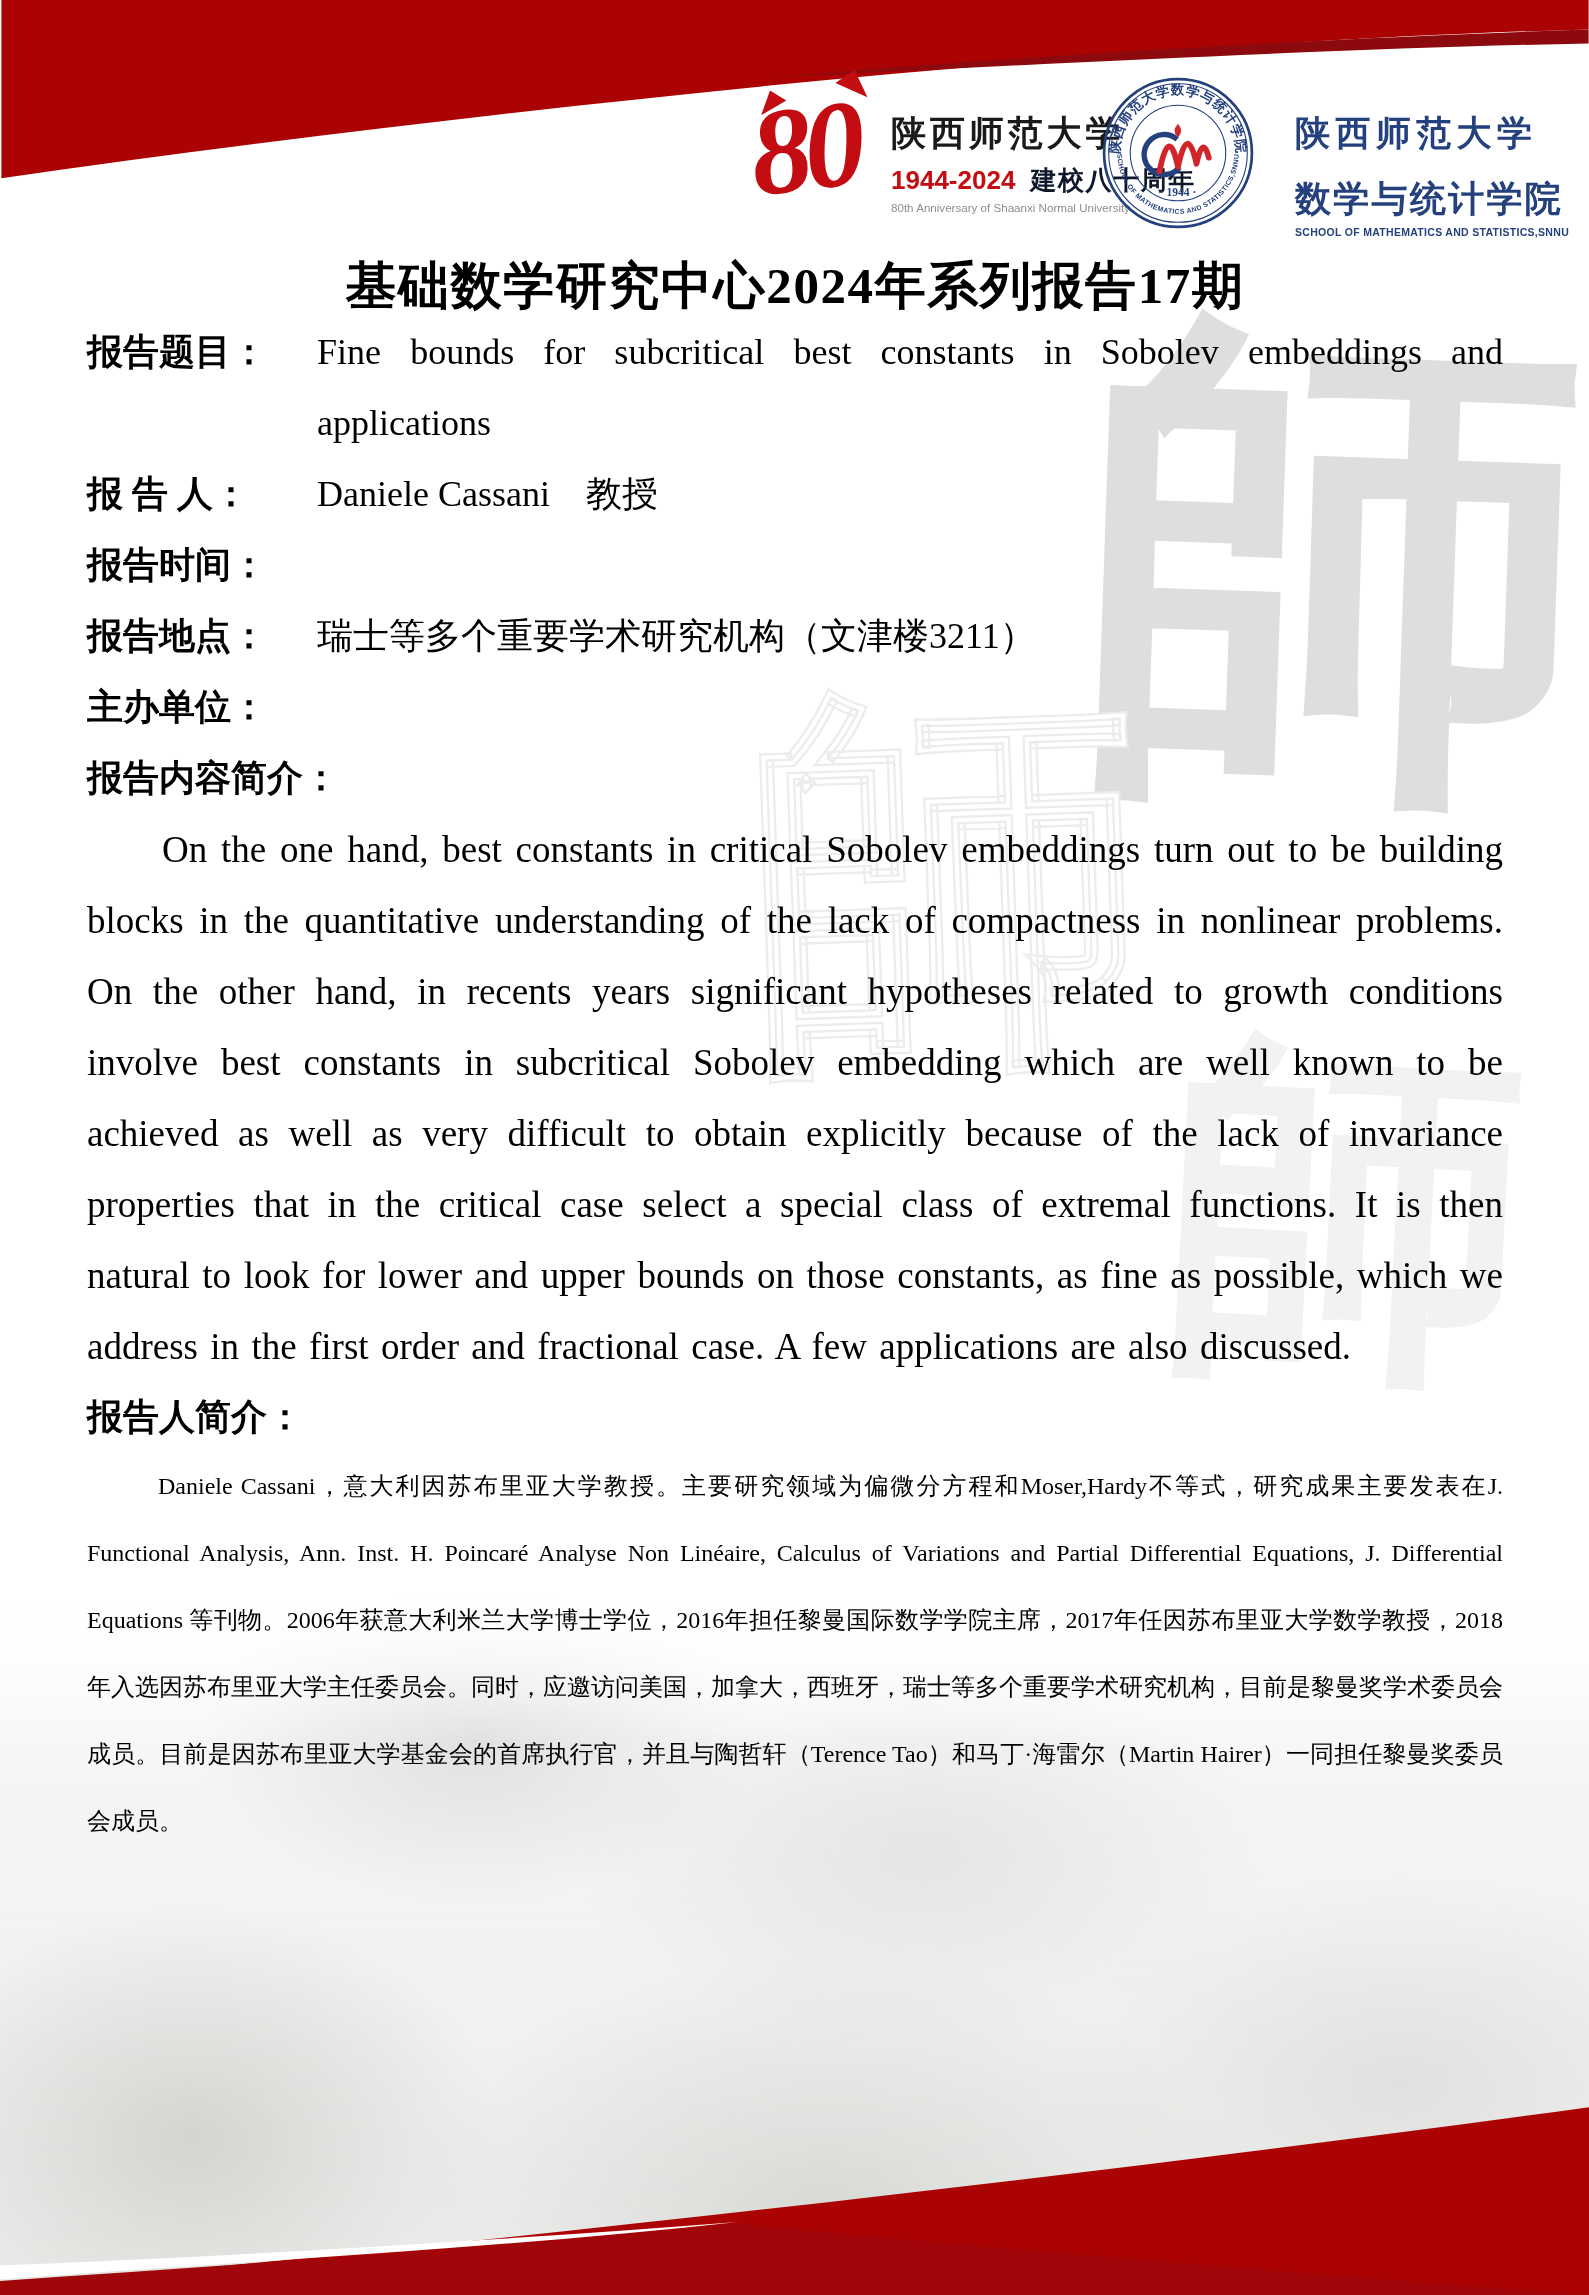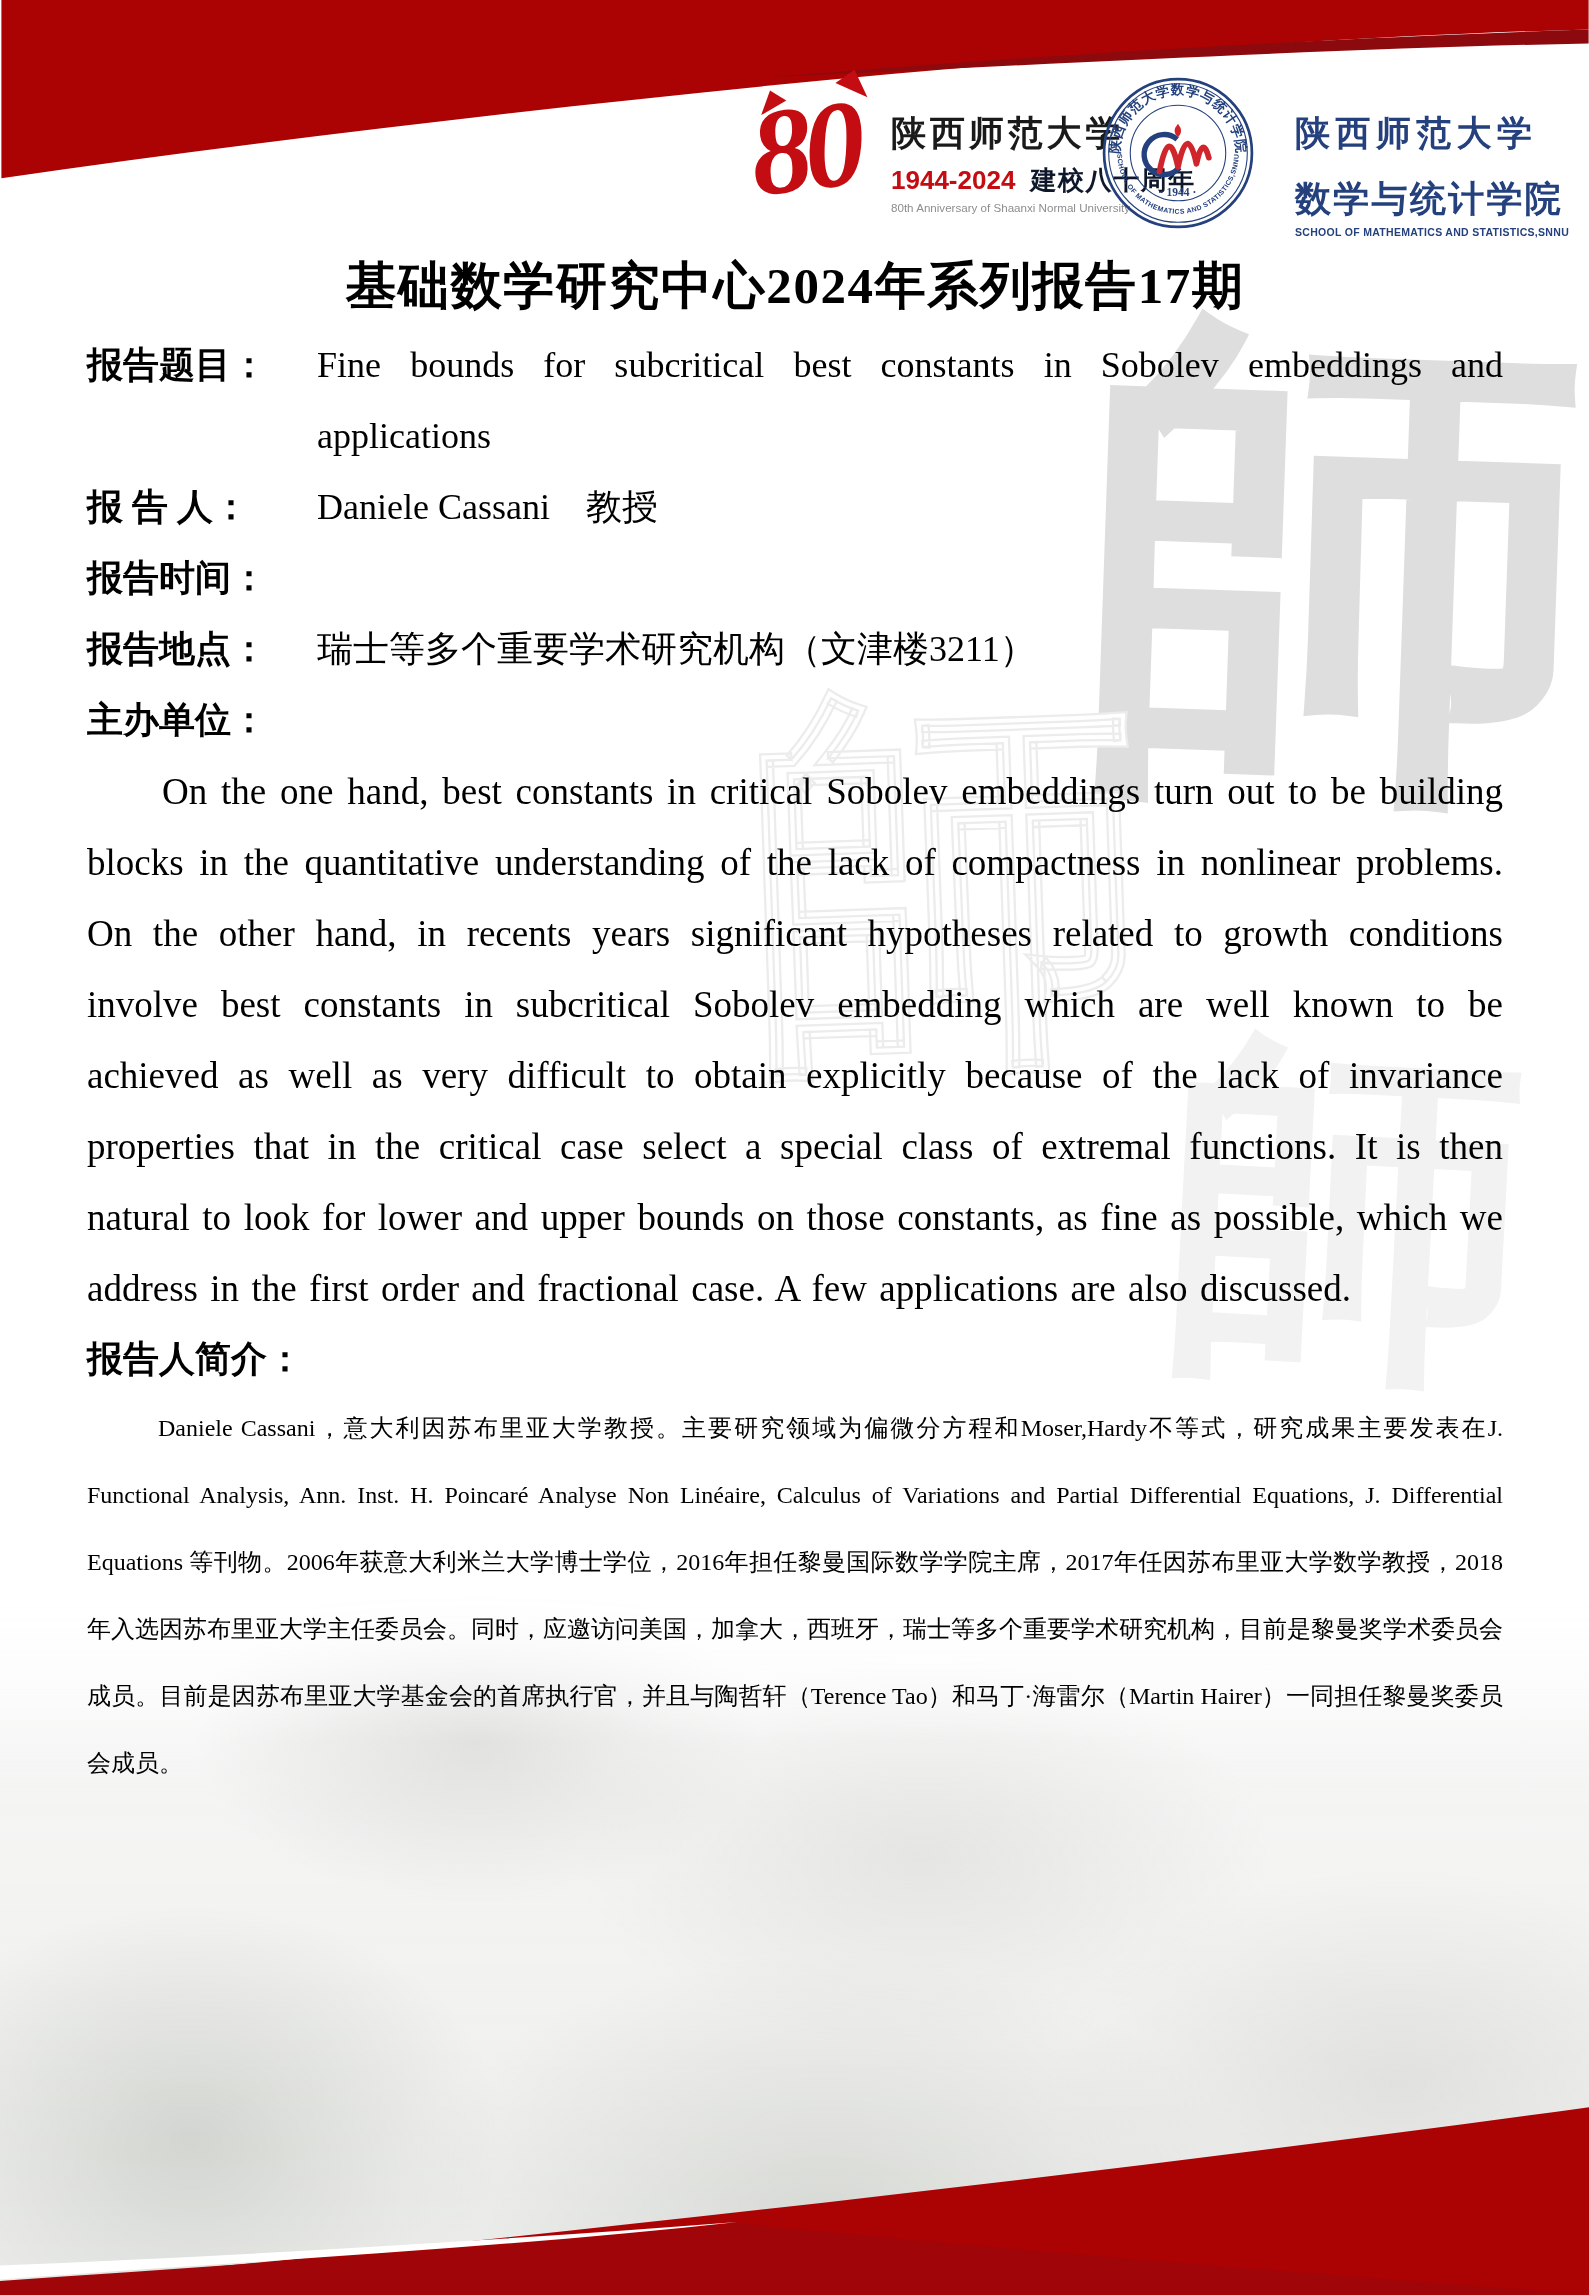--- a/index.html
+++ b/index.html
@@ -65,21 +65,21 @@
   .wordmark-school{font-size:36px;font-weight:700;letter-spacing:2.3px;color:#24417d;
     font-family:"Liberation Sans","DejaVu Sans",sans-serif;white-space:nowrap;margin-top:18px;}
   .wordmark-en{font-size:10.5px;font-weight:700;color:#24417d;letter-spacing:0.3px;
     font-family:"Liberation Sans","DejaVu Sans",sans-serif;white-space:nowrap;margin-top:2.3px;}
 
   
   .poster-title{
     left:0;top:252px;width:1590px;text-align:center;
     font-size:51px;font-weight:900;letter-spacing:1.6px;color:#000;
   }
-  .content{left:87px;top:330px;width:1416px;}
+  .content{left:87px;top:317px;width:1416px;}
   .info-row{display:flex;font-size:36px;line-height:71px;}
   .info-label{flex:none;width:230px;font-weight:700;white-space:pre;}
   .info-value{flex:1;text-align:justify;font-family:Liberation Serif, serif;}
   .section-heading{font-size:36px;font-weight:700;line-height:71px;}
   .para{font-size:37px;line-height:71px;text-align:justify;text-indent:75px;word-spacing:3.1px;}
   .para-cn{font-size:24px;line-height:67px;text-align:justify;text-indent:71px;}
 </style>
 </head>
 <body>
 
@@ -161,20 +161,21 @@
 
     <div class="info-row">
       <span class="info-label">报告地点：</span>
       <span class="info-value">瑞士等多个重要学术研究机构（文津楼3211）</span>
     </div>
 
     <div class="info-row">
       <span class="info-label">主办单位：</span>
     </div>
 
+    <div class="section-heading">报告内容简介：</div>
     <div class="para">On the one hand, best constants in critical Sobolev embeddings turn out to be building blocks in the quantitative understanding of the lack of compactness in nonlinear problems. On the other hand, in recents years significant hypotheses related to growth conditions involve best constants in subcritical Sobolev embedding which are well known to be achieved as well as very difficult to obtain explicitly because of the lack of invariance properties that in the critical case select a special class of extremal functions. It is then natural to look for lower and upper bounds on those constants, as fine as possible, which we address in the first order and fractional case. A few applications are also discussed.</div>
 
     <div class="section-heading">报告人简介：</div>
     <div class="para-cn">Daniele Cassani，意大利因苏布里亚大学教授。主要研究领域为偏微分方程和Moser,Hardy不等式，研究成果主要发表在J. Functional Analysis, Ann. Inst. H. Poincaré Analyse Non Linéaire, Calculus of Variations and Partial Differential Equations, J. Differential Equations 等刊物。2006年获意大利米兰大学博士学位，2016年担任黎曼国际数学学院主席，2017年任因苏布里亚大学数学教授，2018年入选因苏布里亚大学主任委员会。同时，应邀访问美国，加拿大，西班牙，瑞士等多个重要学术研究机构，目前是黎曼奖学术委员会成员。目前是因苏布里亚大学基金会的首席执行官，并且与陶哲轩（Terence Tao）和马丁·海雷尔（Martin Hairer）一同担任黎曼奖委员会成员。</div>
 
   </div>
 
 </div>
 
 

